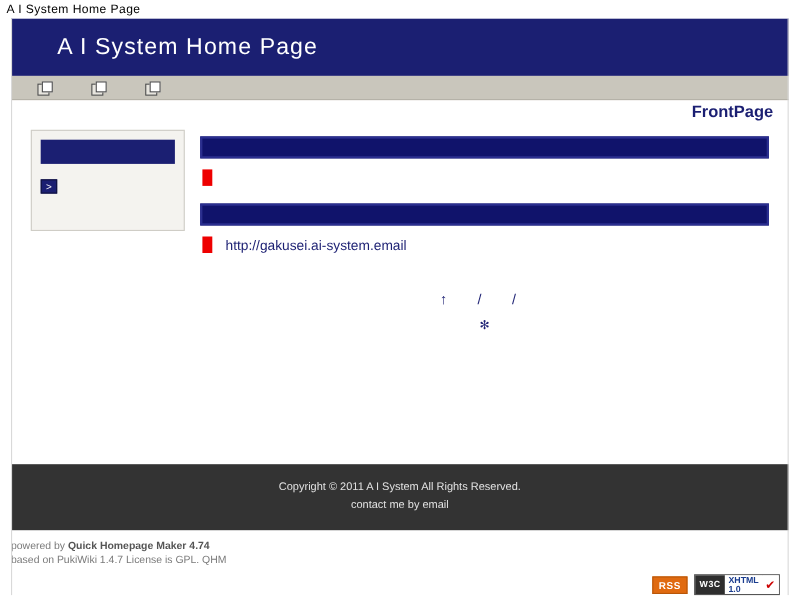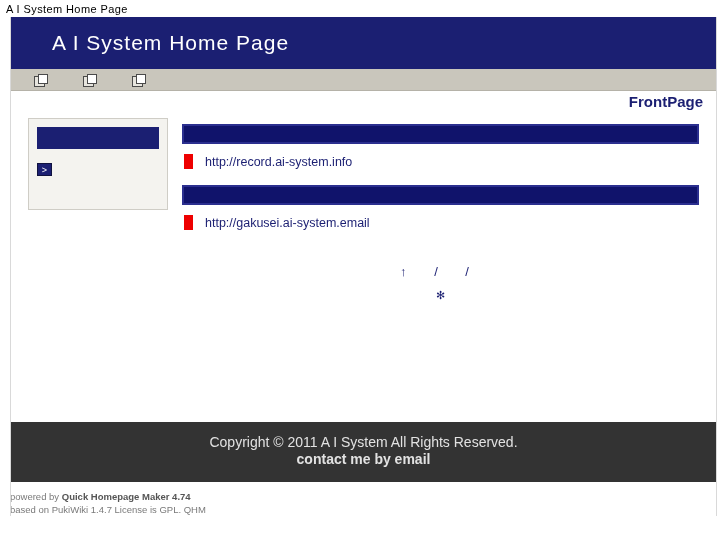--- a/index.html
+++ b/index.html
@@ -154,28 +154,27 @@
     color: #1b1f72;
     font-size: 11px;
     margin-top: 10px;
   }
   
   .footer {
     background: #333333;
     color: #e2e2e2;
     text-align: center;
     padding: 12px 0 14px 0;
-    font-size: 14px;
+    font-size: 10px;
     line-height: 17px;
     margin-top: 24px;
   }
   .footer a {
     color: #e2e2e2;
     text-decoration: none;
-    font-weight: bold;
   }
   .credits {
     text-align: left;
     padding: 8px 10px 0 0;
     font-size: 9.5px;
     color: #7a7a7a;
     line-height: 13px;
   }
   .credits b { color: #555555; }
   .badges {
@@ -270,21 +269,20 @@
     <div class="sidebar">
       <div class="side-bar-block"></div>
       <div class="side-btn">&gt;</div>
     </div>
 
     <div class="main">
       <div class="blue-bar"></div>
 
       <div class="link-row">
         <span class="bullet"></span>
-        <a class="link-text" href="#">http://record.ai-system.info</a>
       </div>
 
       <div class="blue-bar"></div>
 
       <div class="link-row">
         <span class="bullet"></span>
         <a class="link-text" href="#">http://gakusei.ai-system.email</a>
       </div>
 
       <div class="nav-marks">↑   /   /</div>
@@ -297,13 +295,24 @@
     <a href="#">contact me by email</a>
   </div>
 
   <div class="credits">
     <div>
       <span>powered by </span><b>Quick Homepage Maker 4.74</b>
     </div>
     <div>based on PukiWiki 1.4.7 License is GPL. QHM</div>
   </div>
 
+  <div class="badges">
+    <span class="badge-rss">RSS</span>
+    <span class="badge-w3c">
+      <span class="w3c-left">W3C</span>
+      <span class="w3c-right">
+        <span>XHTML</span>
+        <span>1.0</span>
+      </span>
+      <span class="w3c-check">✔</span>
+    </span>
+  </div>
 </div>
 
 </body></html>

